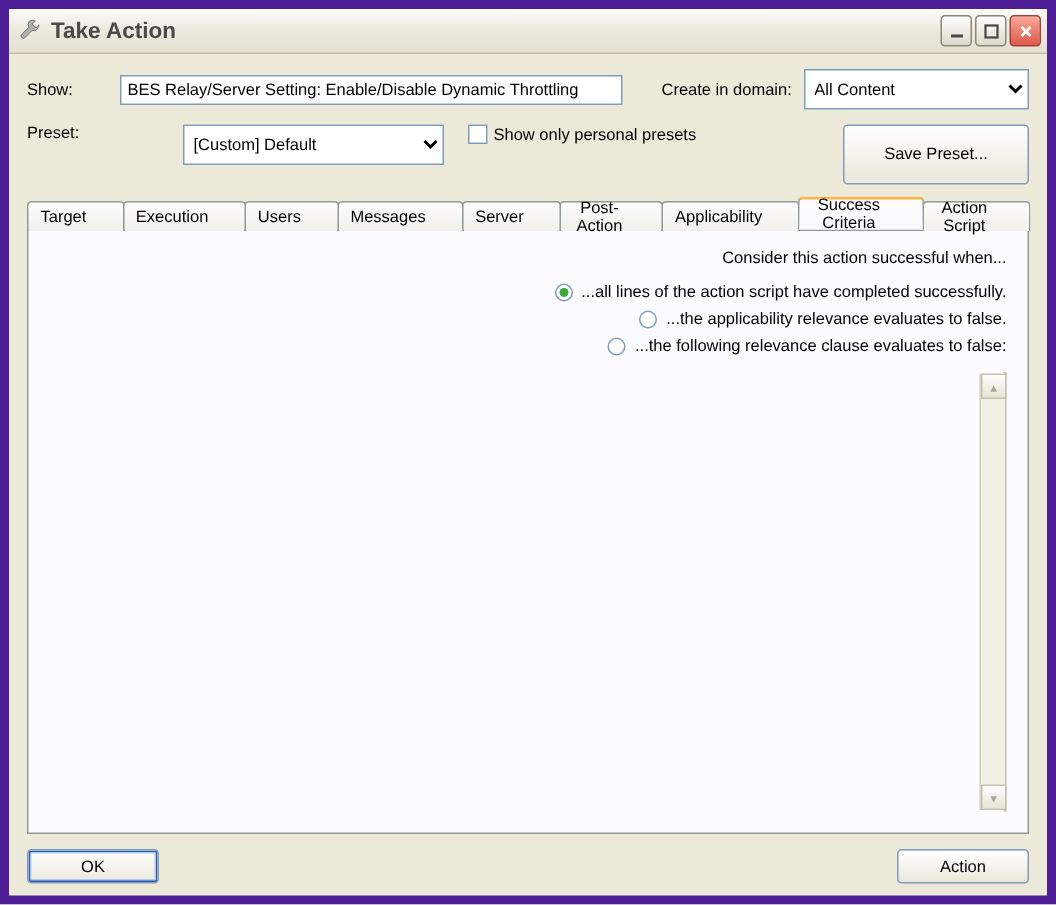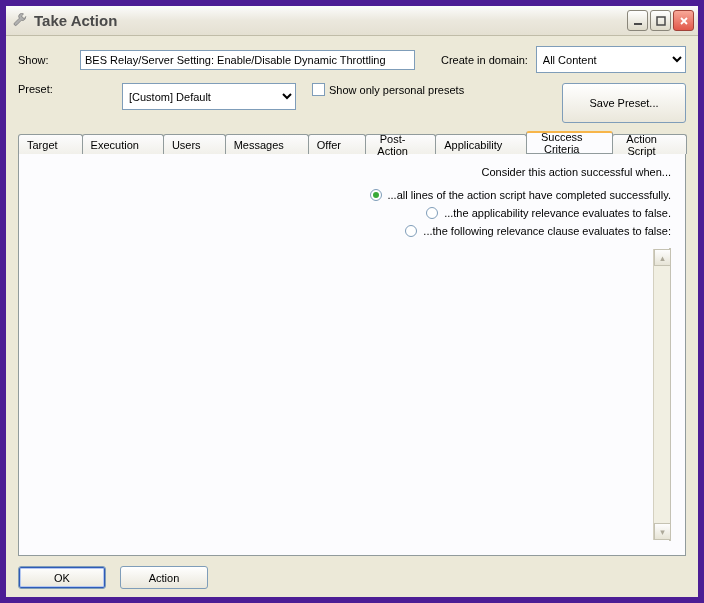--- a/index.html
+++ b/index.html
@@ -190,21 +190,21 @@
   }
   .sbbtn {
     width: 17px; height: 17px;
     background: linear-gradient(to bottom,#fdfdfd,#e7e4d6);
     border: 1px solid #c5c2b2;
     display: flex; align-items: center; justify-content: center;
     font-size: 9px; color: #aca899;
   }
   .footer {
     display: flex;
-    justify-content: flex-start;
+    justify-content: space-between;
     gap: 14px;
     padding: 10px 0 2px 0;
   }
   .footbtn {
     width: 88px;
     height: 23px;
     border: 1px solid #7f9db9;
     background: linear-gradient(to bottom, #ffffff, #eae7db);
     border-radius: 3px;
     font-size: 11px;
@@ -276,21 +276,21 @@
       <div class="tab">
           <span>Execution</span>
         </div>
       <div class="tab">
           <span>Users</span>
         </div>
       <div class="tab">
           <span>Messages</span>
         </div>
       <div class="tab">
-          <span>Offer</span>
+          <span>Server</span>
         </div>
       <div class="tab">
           <span>Post-Action</span>
         </div>
       <div class="tab">
           <span>Applicability</span>
         </div>
       <div class="tab active">
           <span>Success Criteria</span>
         </div>

